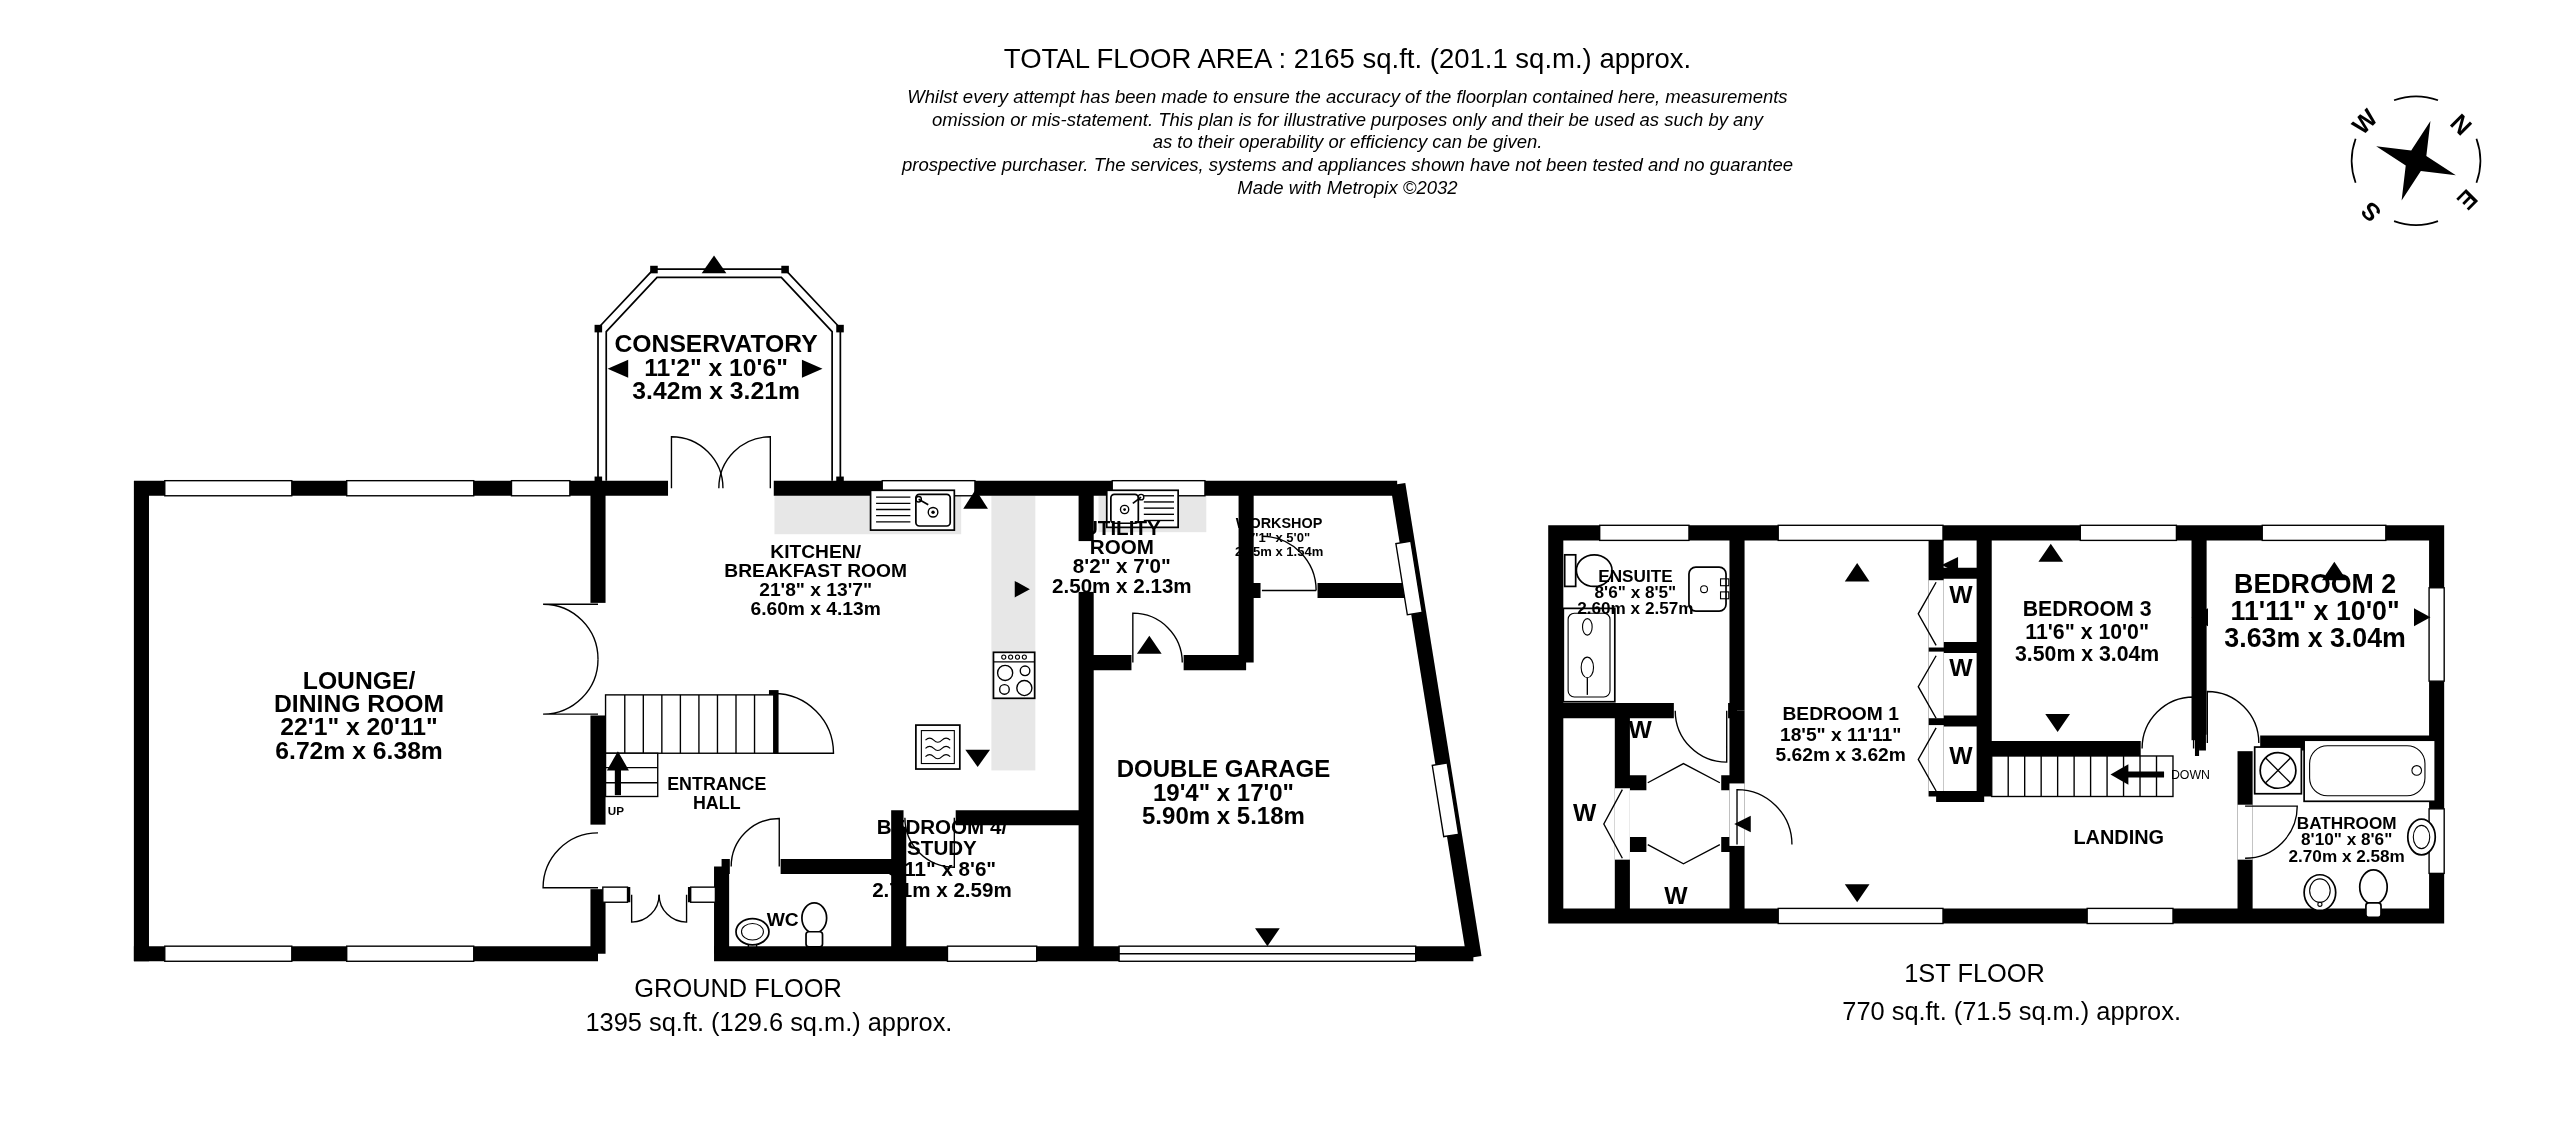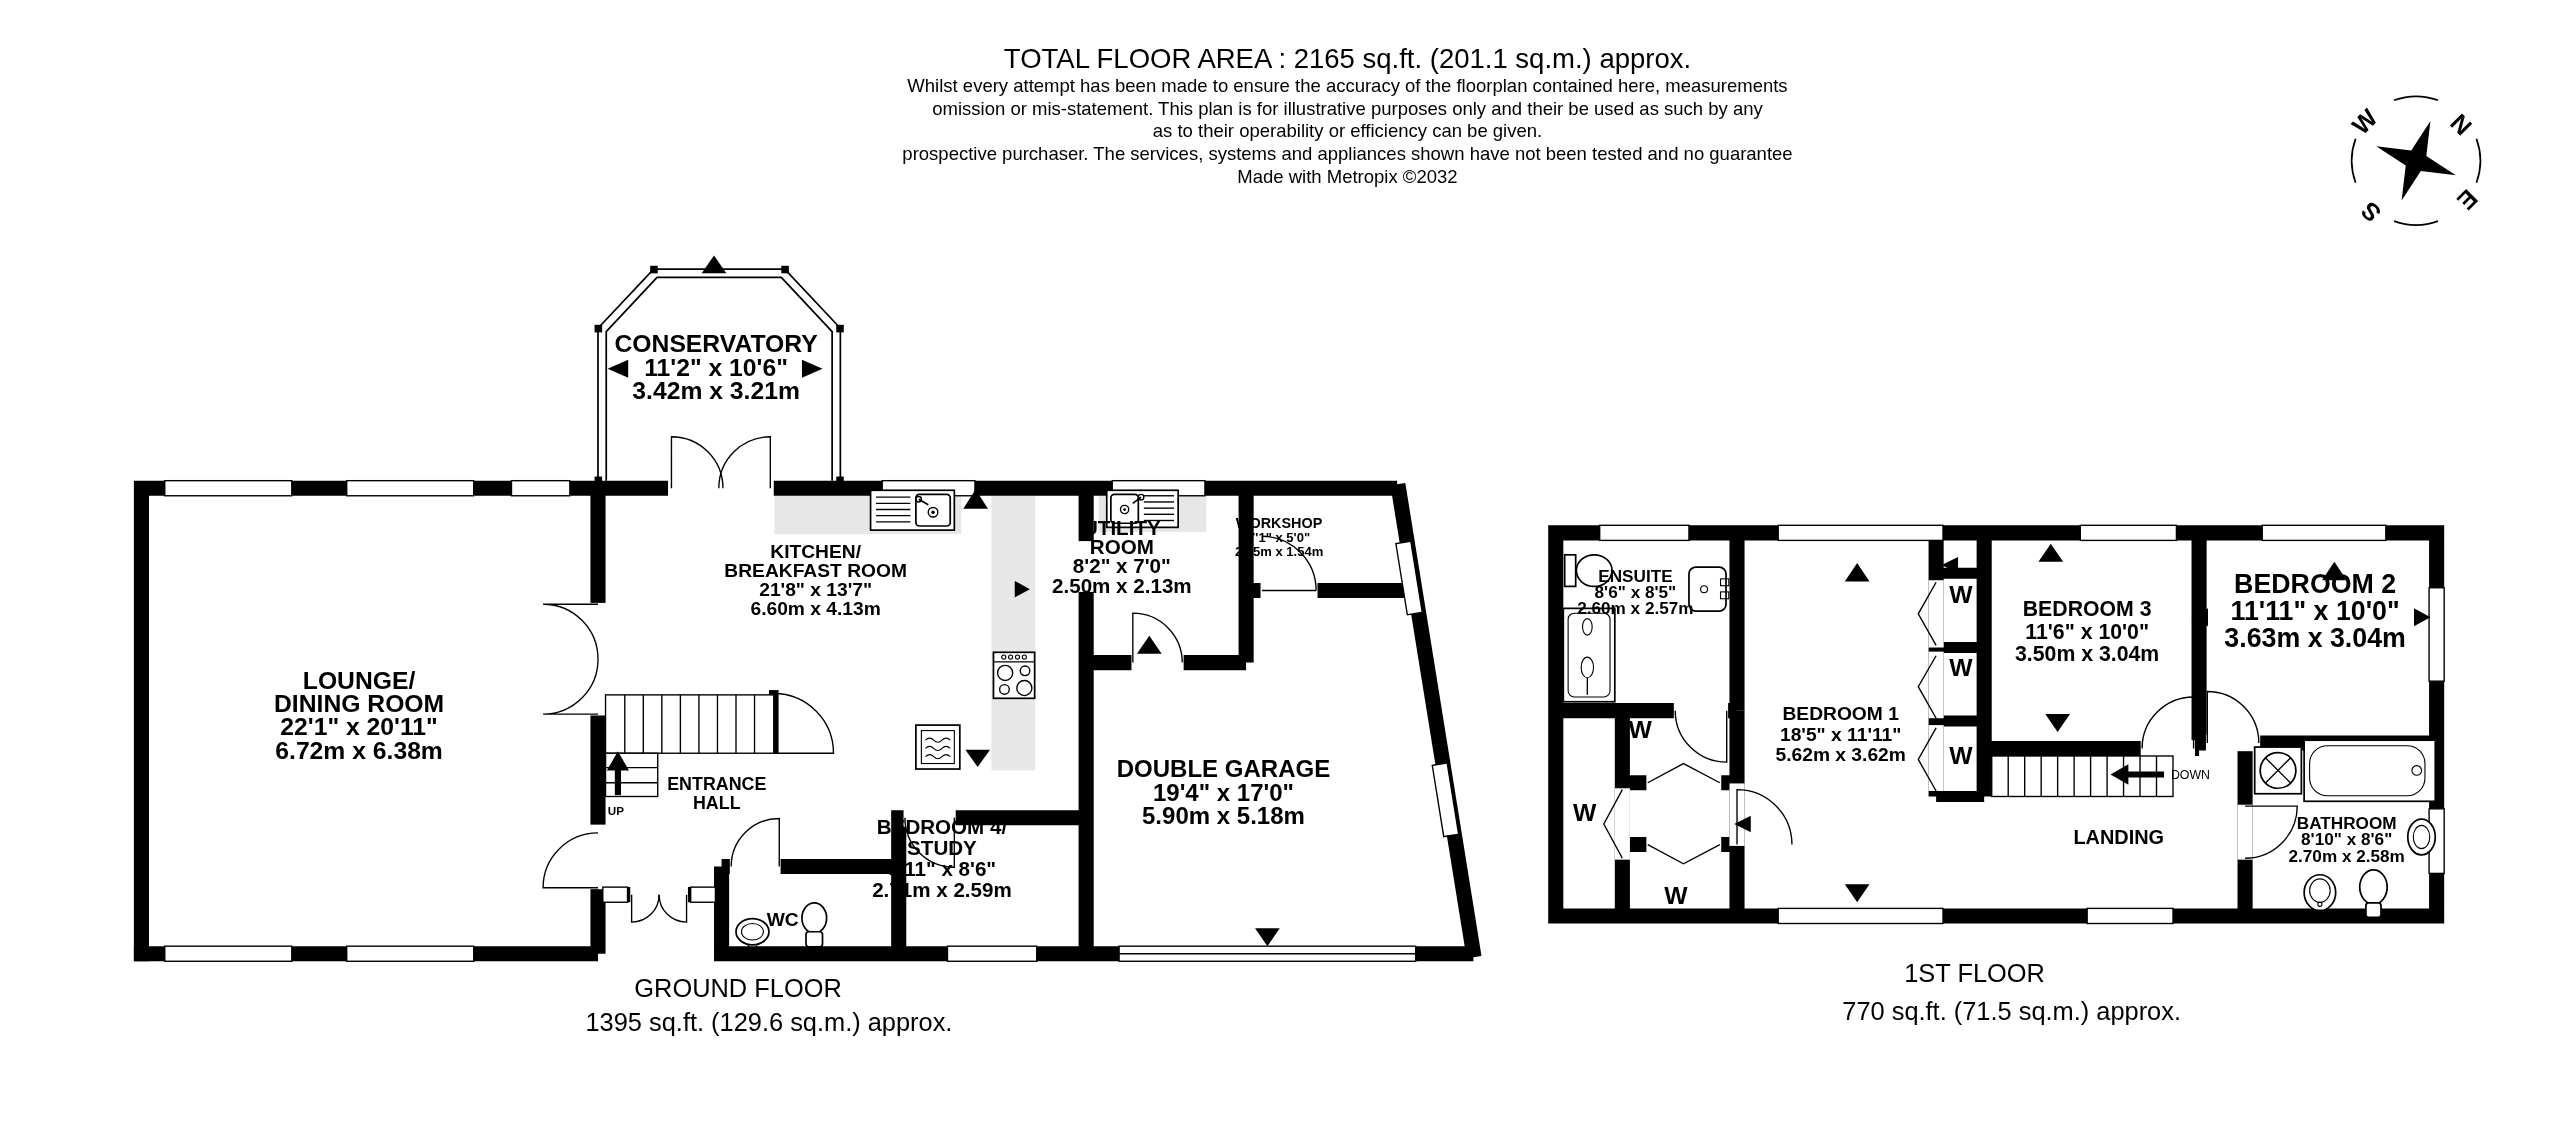--- a/index.html
+++ b/index.html
@@ -1,19 +1,19 @@
 <!DOCTYPE html>
 <html style="font-size:11px"><head>
 <meta charset="utf-8">
 <style>
   html,body{margin:0;padding:0;background:#fff;}
   body{width:2576px;height:1122px;position:relative;font-family:"Liberation Sans",sans-serif;color:#000;overflow:hidden;}
   #hdr{position:absolute;left:867px;top:43px;width:961px;text-align:center;}
-  #hdr .title{font-size:27.5px;letter-spacing:0px;}
-  #hdr .disc{font-size:18.5px;line-height:22.7px;}
+  #hdr .title{font-size:27.5px;letter-spacing:0px;margin-bottom:11px;}
+  #hdr .disc{font-size:18.5px;line-height:22.7px;font-style:italic;}
   svg text{font-family:"Liberation Sans",sans-serif;fill:#000;}
   .rm{font-weight:bold;text-anchor:middle;}
   .cap{text-anchor:middle;}
   .wall{stroke:#000;stroke-width:22;fill:none;stroke-linecap:butt;}
   .wall14{stroke:#000;stroke-width:14;fill:none;}
   .wall16{stroke:#000;stroke-width:16;fill:none;}
   .thin{stroke:#000;stroke-width:2.5;fill:none;}
   .thin2{stroke:#000;stroke-width:2;fill:none;}
   .win{fill:#fff;stroke:#000;stroke-width:2;}
   .gap{fill:#fff;stroke:none;}

